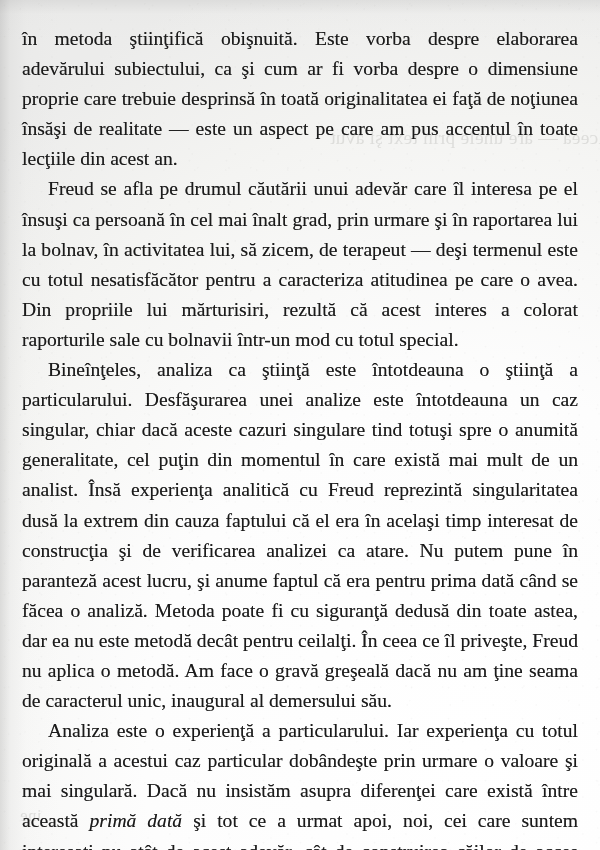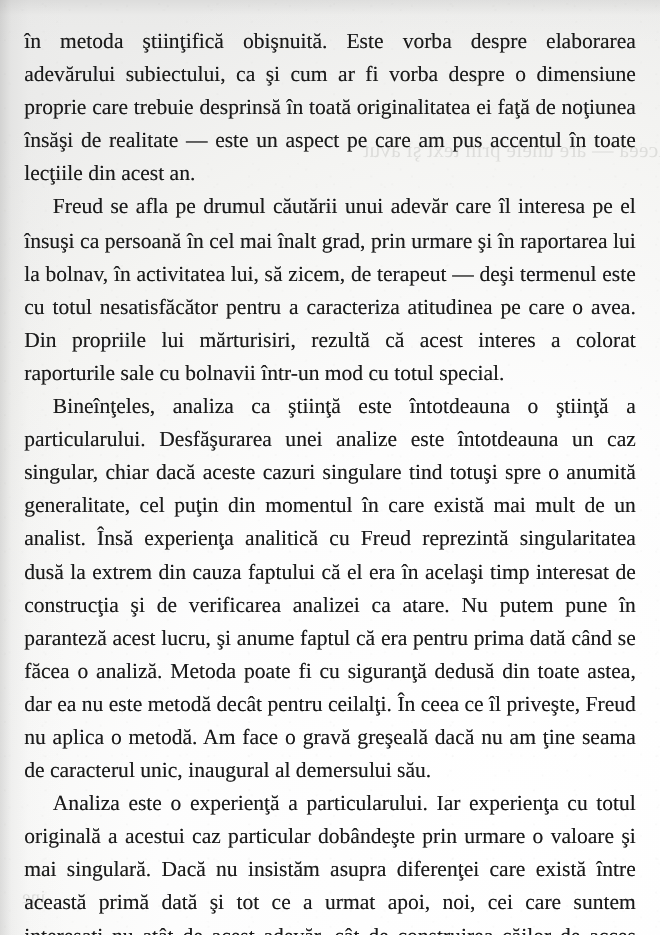--- a/index.html
+++ b/index.html
@@ -73,20 +73,21 @@
     text-indent: 26px;
     
     text-shadow: 0 0 0.45px rgba(30,30,30,0.55);
   }
 
   #textblock p.no-indent {
     text-indent: 0;
   }
 
   .ital {
+    font-style: italic;
   }
 </style>
 </head>
 <body>
 
 <div id="page">
 
   <div id="grain"></div>
 
   <div class="bleed" id="bleed-1">aceea — are unele prin text şi avut</div>

